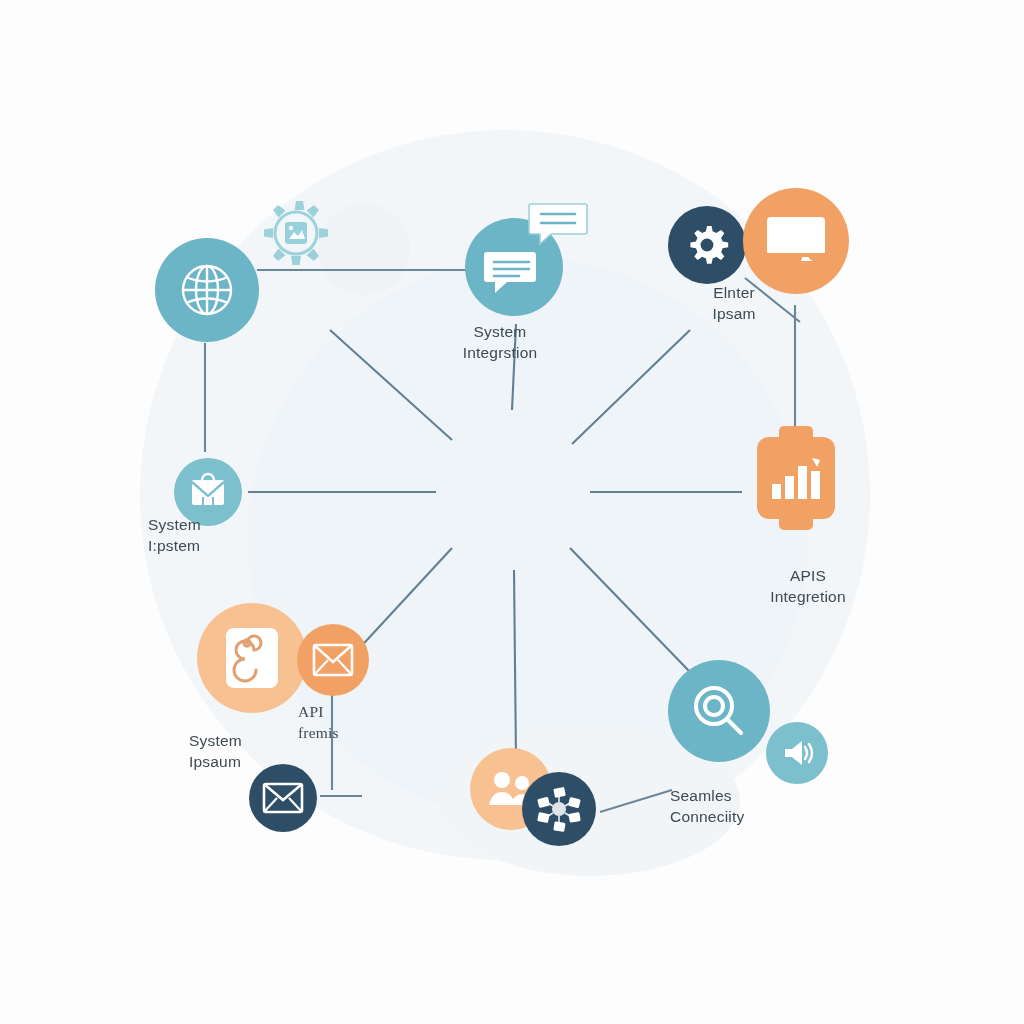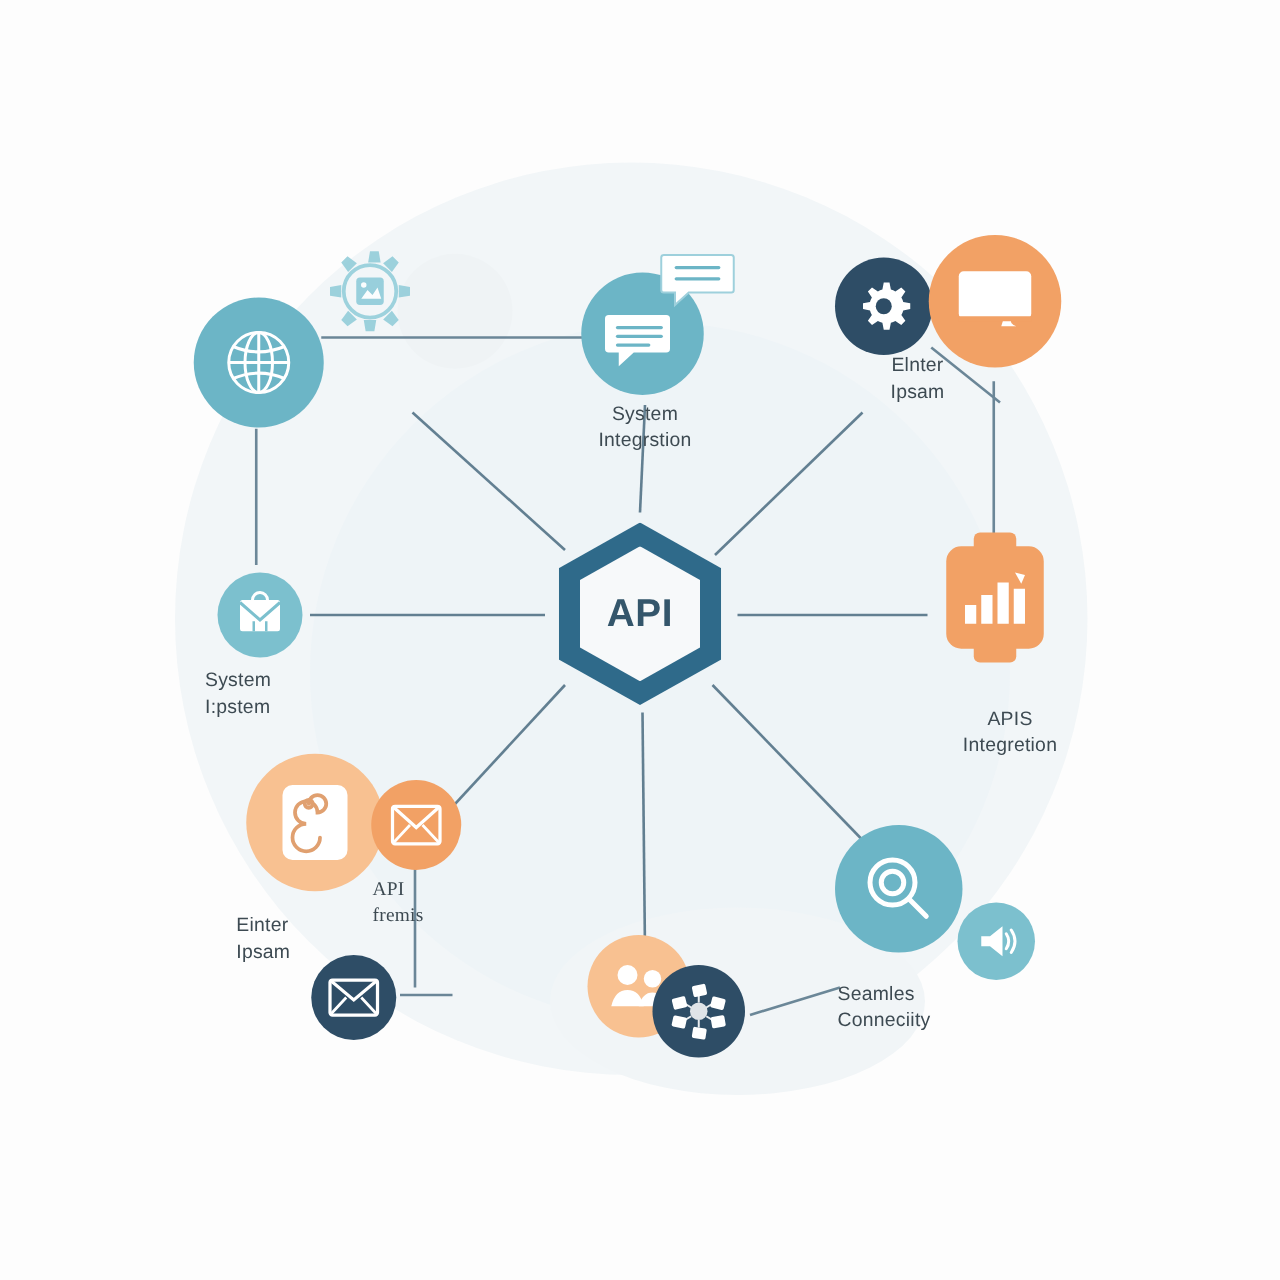--- a/index.html
+++ b/index.html
@@ -150,25 +150,20 @@
       <line x1="795" y1="305" x2="795" y2="432"></line>
 
       <line x1="320" y1="796" x2="362" y2="796"></line>
 
       <line x1="332" y1="686" x2="332" y2="790"></line>
 
       <line x1="600" y1="812" x2="672" y2="790"></line>
     </g>
   </svg>
 
-  <div id="hub">
-    <div class="hex-outer"></div>
-    <div class="hex-inner"></div>
-    <div class="hex-label">API</div>
-  </div>
 
   <div class="node">
     <div class="disc" style="left:155px; top:238px; width:104px; height:104px; background:#6cb5c6;">
       <svg width="60" height="60" viewBox="0 0 60 60">
         <g fill="none" stroke="#ffffff" stroke-width="2.4">
           <circle cx="30" cy="30" r="24"></circle>
           <ellipse cx="30" cy="30" rx="11" ry="24"></ellipse>
           <line x1="30" y1="6" x2="30" y2="54"></line>
           <line x1="6" y1="30" x2="54" y2="30"></line>
           <path d="M9 17 Q30 26 51 17"></path>
@@ -212,21 +207,21 @@
     </div>
     <div class="disc" style="left:527px; top:203px; width:62px; height:46px; background:transparent; border-radius:0;">
       <svg width="62" height="52" viewBox="0 0 62 52">
         <path d="M4 4 h54 a2 2 0 0 1 2 2 v26 a2 2 0 0 1 -2 2 h-34 l-11 10 v-10 h-9 a2 2 0 0 1 -2 -2 v-26 a2 2 0 0 1 2 -2 z" fill="#ffffff" stroke="#9ed0dc" stroke-width="1.6"></path>
         <g stroke="#6cb5c6" stroke-width="2.6" stroke-linecap="round">
           <line x1="14" y1="14" x2="48" y2="14"></line>
           <line x1="14" y1="23" x2="48" y2="23"></line>
         </g>
       </svg>
     </div>
-    <div class="node-label label-center" style="left:516px; top:322px;">System Integrstion</div>
+    <div class="node-label label-center" style="left:500px; top:322px;">System Integrstion</div>
   </div>
 
   <div class="node">
     <div class="disc" style="left:668px; top:206px; width:78px; height:78px; background:#2e4d66;">
       <svg width="46" height="46" viewBox="0 0 46 46">
         <path d="M23 4 l4.6 0 l1.1 5.6 a14 14 0 0 1 3.6 1.5 l4.7 -3.2 l3.3 3.3 l-3.2 4.7 a14 14 0 0 1 1.5 3.6 l5.6 1.1 l0 4.6 l-5.6 1.1 a14 14 0 0 1 -1.5 3.6 l3.2 4.7 l-3.3 3.3 l-4.7 -3.2 a14 14 0 0 1 -3.6 1.5 l-1.1 5.6 l-4.6 0 l-1.1 -5.6 a14 14 0 0 1 -3.6 -1.5 l-4.7 3.2 l-3.3 -3.3 l3.2 -4.7 a14 14 0 0 1 -1.5 -3.6 l-5.6 -1.1 l0 -4.6 l5.6 -1.1 a14 14 0 0 1 1.5 -3.6 l-3.2 -4.7 l3.3 -3.3 l4.7 3.2 a14 14 0 0 1 3.6 -1.5 z" fill="#ffffff"></path>
         <circle cx="23" cy="23" r="6.4" fill="#2e4d66"></circle>
       </svg>
     </div>
     <div class="node-label label-center" style="left:710px; top:283px;margin-left:24px;">Elnter Ipsam</div>
@@ -323,21 +318,21 @@
       </svg>
     </div>
     <div class="disc" style="left:297px; top:624px; width:72px; height:72px; background:#f2a165;">
       <svg width="44" height="40" viewBox="0 0 44 40">
         <rect x="3" y="5" width="38" height="30" rx="2" fill="none" stroke="#ffffff" stroke-width="2.6"></rect>
         <path d="M3 5 L22 22 L41 5" fill="none" stroke="#ffffff" stroke-width="2.6"></path>
         <path d="M3 35 L17 20 M41 35 L27 20" fill="none" stroke="#ffffff" stroke-width="2.2"></path>
       </svg>
     </div>
     <div class="node-label label-left" style="left:298px; top:702px;font-family:Liberation Serif, serif;">API fremis</div>
-    <div class="node-label label-left" style="left:189px; top:731px;">Einter Ipsam</div>
+    <div class="node-label label-left" style="left:189px; top:731px;">System Ipsaum</div>
   </div>
 
   <div class="node">
     <div class="disc" style="left:249px; top:764px; width:68px; height:68px; background:#2e4d66;">
       <svg width="42" height="34" viewBox="0 0 42 34">
         <rect x="2" y="3" width="38" height="28" rx="2" fill="none" stroke="#ffffff" stroke-width="2.6"></rect>
         <path d="M2 3 L21 19 L40 3" fill="none" stroke="#ffffff" stroke-width="2.6"></path>
         <path d="M2 31 L15 17 M40 31 L27 17" fill="none" stroke="#ffffff" stroke-width="2.2"></path>
       </svg>
     </div>
@@ -345,16 +340,16 @@
 
   <div class="node">
     <div class="disc" style="left:174px; top:458px; width:68px; height:68px; background:#7cc0ce;">
       <svg width="42" height="40" viewBox="0 0 42 40">
         <path d="M15 8 a6 6 0 0 1 12 0" fill="none" stroke="#ffffff" stroke-width="2.4"></path>
         <rect x="5" y="8" width="32" height="25" rx="2" fill="#ffffff"></rect>
         <path d="M5 10 L21 24 L37 10" fill="none" stroke="#7cc0ce" stroke-width="2.4"></path>
         <path d="M16 25 L16 33 M26 25 L26 33" stroke="#7cc0ce" stroke-width="2"></path>
       </svg>
     </div>
-    <div class="node-label label-left" style="left:164px; top:515px;margin-top:20px;">System I:pstem</div>
+    <div class="node-label label-left" style="left:148px; top:515px;">System I:pstem</div>
   </div>
 
 </div>
 
 </body></html>

